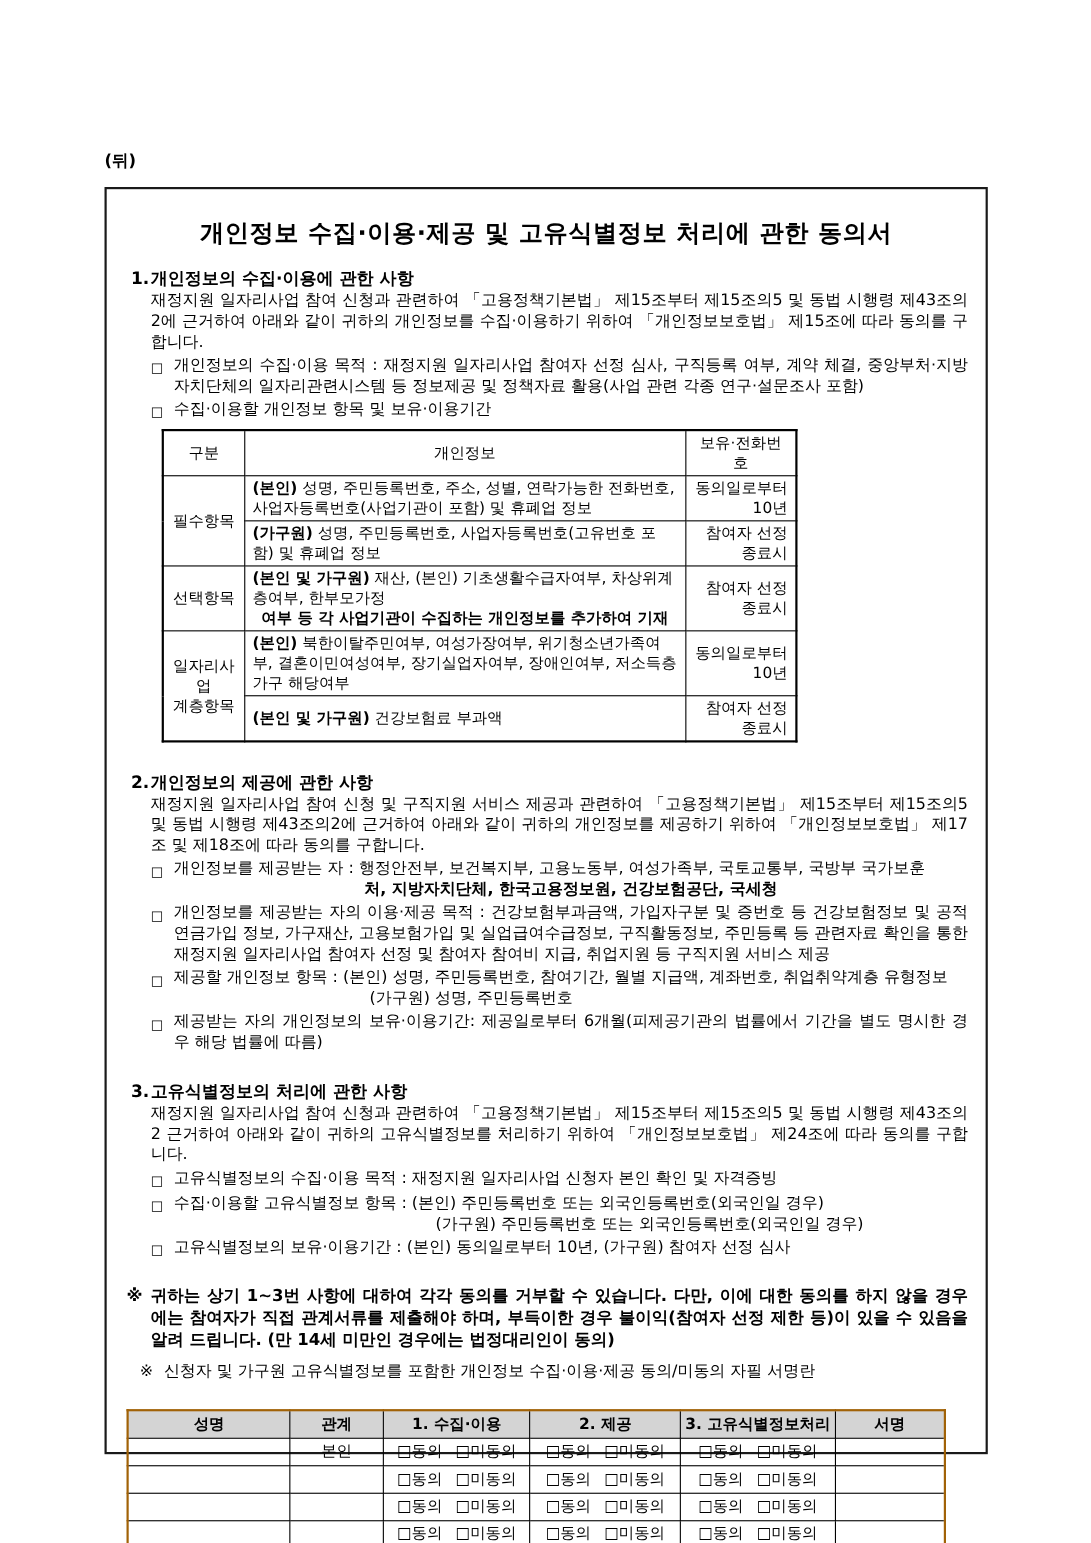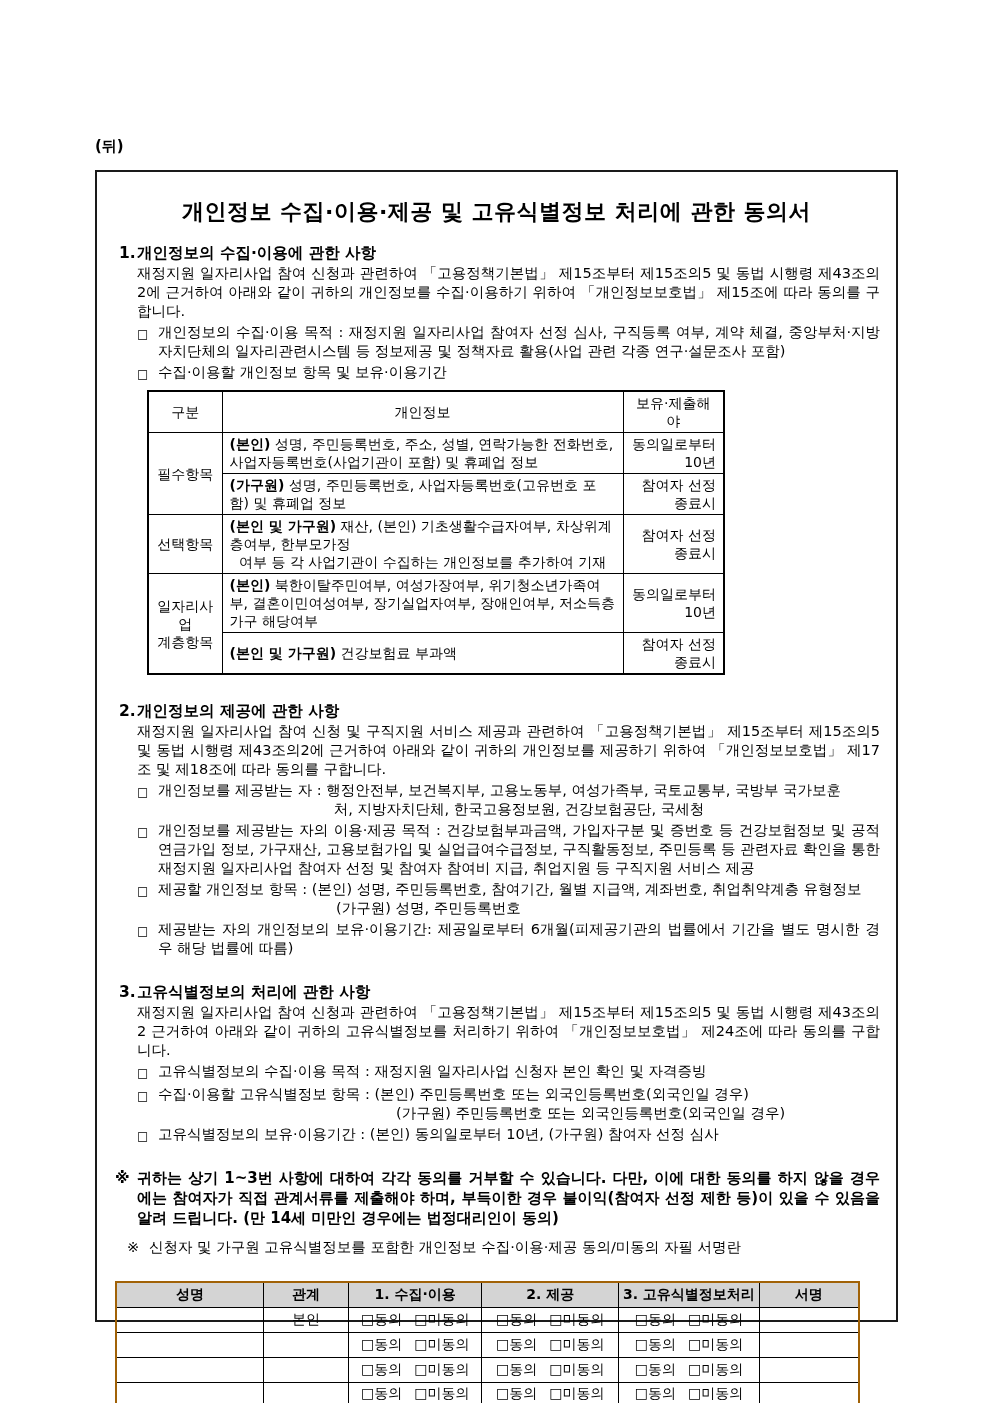--- a/index.html
+++ b/index.html
@@ -15,21 +15,21 @@
     border:2px solid #1a1a1a; padding:0 16px;
   }
   .title { text-align:center; font-size:22px; font-weight:bold; margin:25px 0 16px 0; letter-spacing:0.5px; }
   .sec-head { display:flex; font-weight:bold; font-size:15.5px; line-height:20px; margin-left:6px; }
   .sec-num { width:18px; flex:none; }
   .sec-body { margin-left:24px; font-size:14.5px; line-height:19px; }
   .intro { text-align:justify; margin:1px 0 2px 0; }
   .bullet { display:flex; margin-top:2px; }
   .bmark { width:21px; flex:none; font-size:12px; padding-top:2px; }
   .btext { flex:1; text-align:justify; }
-  .line-center { text-align:center; }
+  .line-center { text-align:center;font-weight:bold; }
   .ind178 { padding-left:178px; text-align:left; }
   .ind238 { padding-left:238px; text-align:left; }
   .b { font-weight:bold; }
 
   table.info {
     border-collapse:collapse; margin:6px 0 0 10px; width:578px;
     font-size:14px; line-height:18px; border:2px solid #000;
   }
   table.info th, table.info td { border:1px solid #000; padding:2px 7px; font-weight:normal; }
   table.info th { height:24px; text-align:center; }
@@ -80,21 +80,21 @@
         <table class="info">
           <colgroup>
               <col style="width:88px;">
               <col style="width:516px;">
               <col style="width:122px;">
             </colgroup>
           <tbody>
               <tr>
             <th>구분</th>
             <th>개인정보</th>
-            <th>보유·제출해야</th>
+            <th>보유·전화번호</th>
           </tr>
           <tr>
             <td class="cat" rowspan="2">필수항목</td>
             <td class="inf">
               <span class="b">(본인)</span><span> 성명, 주민등록번호, 주소, 성별, 연락가능한 전화번호,</span><br>
               <span>사업자등록번호(사업기관이 포함) 및 휴폐업 정보</span>
             </td>
             <td class="per">동의일로부터 10년</td>
           </tr>
           <tr>

